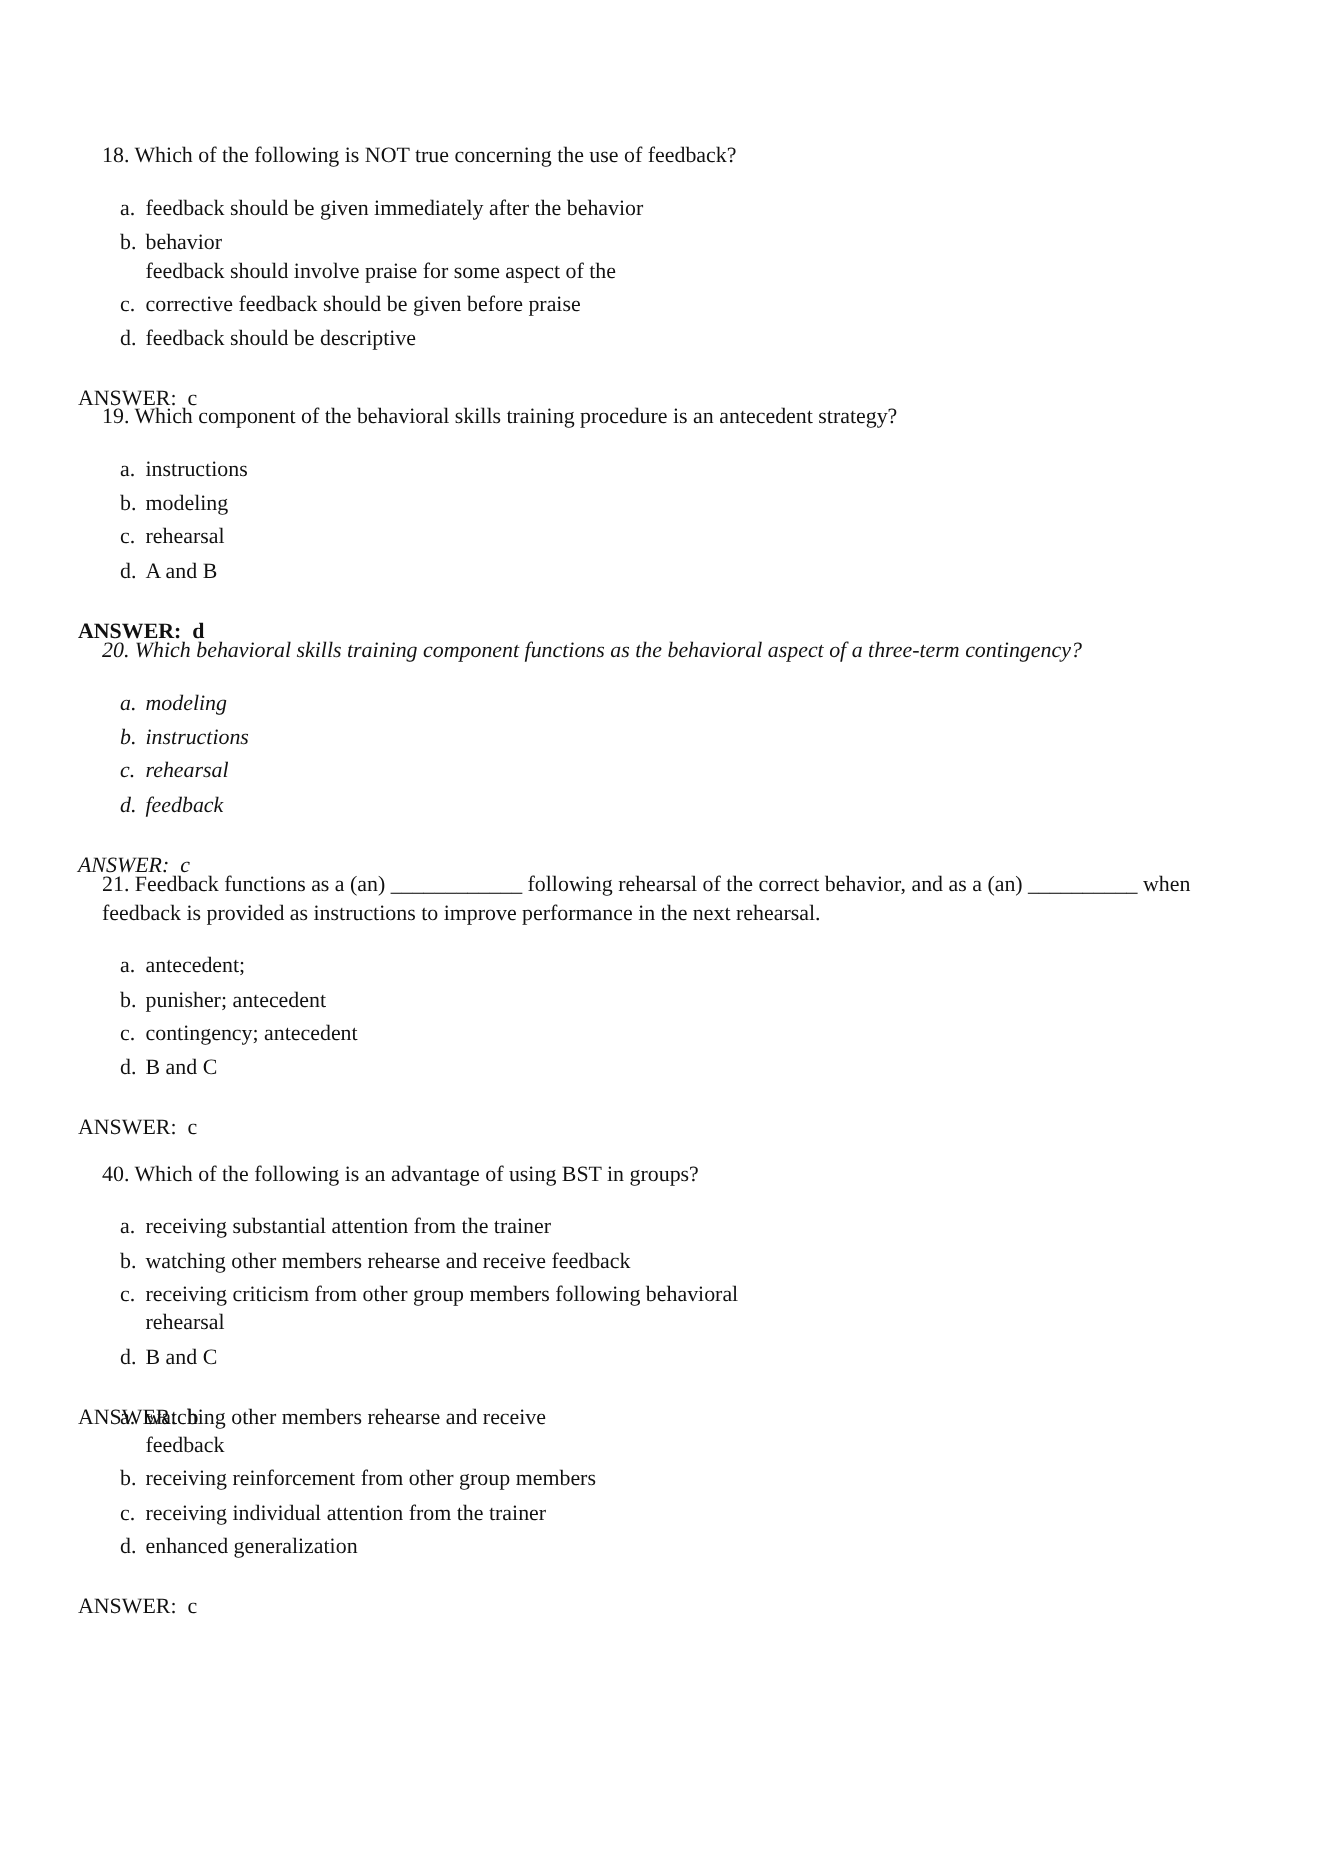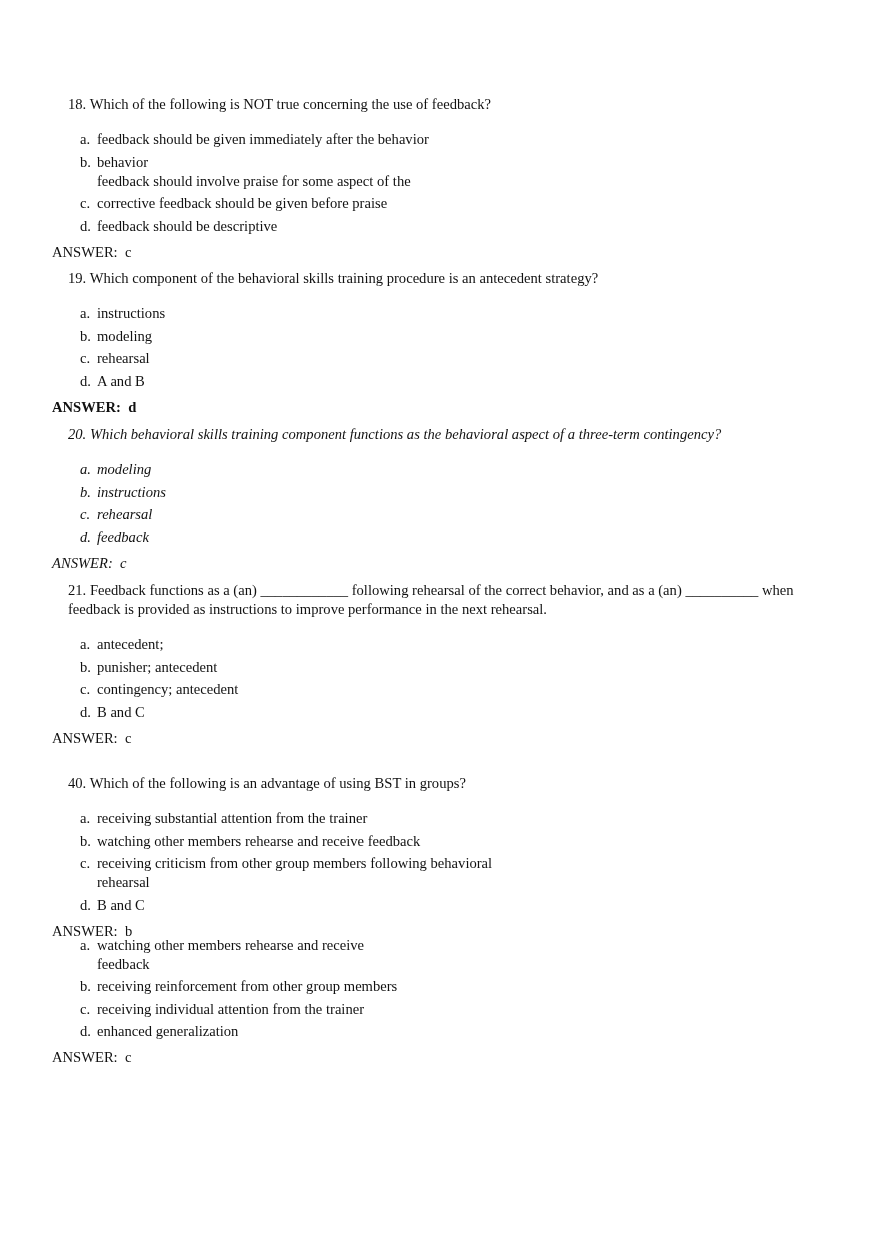--- a/index.html
+++ b/index.html
@@ -5,21 +5,21 @@
   html, body { margin: 0; padding: 0; background: #ffffff; }
   body { width: 880px; height: 1247px; position: relative; overflow: hidden;
          font-family: "Liberation Serif", serif; color: #111; font-size: 14.6px; }
   .page { position: absolute; left: 52px; top: 79px; width: 790px; }
   .q { margin-bottom: 0; }
   .q-stem { line-height: 19px; margin: 16px; }
   .opts { list-style: none; margin: 0; padding: 0; }
   .opt { position: relative; padding-left: 45px; line-height: 19px; margin-top: 3.5px; }
   .opt .lbl { position: absolute; left: 28px; top: 0; }
   .opt .txt { display: block; }
-  .ans { line-height: 19px; margin-top: 7px; }
+  .ans { line-height: 19px; margin-top: 21px; }
 </style>
 </head>
 <body>
 
 <div class="page" id="page">
     <div class="q" style="position: absolute; left: 0px; top: 0px; width: 790px;">
       <p class="q-stem">18. Which of the following is NOT true concerning the use of feedback?</p>
       <ul class="opts">
         <li class="opt">
           <span class="lbl">a.</span>

